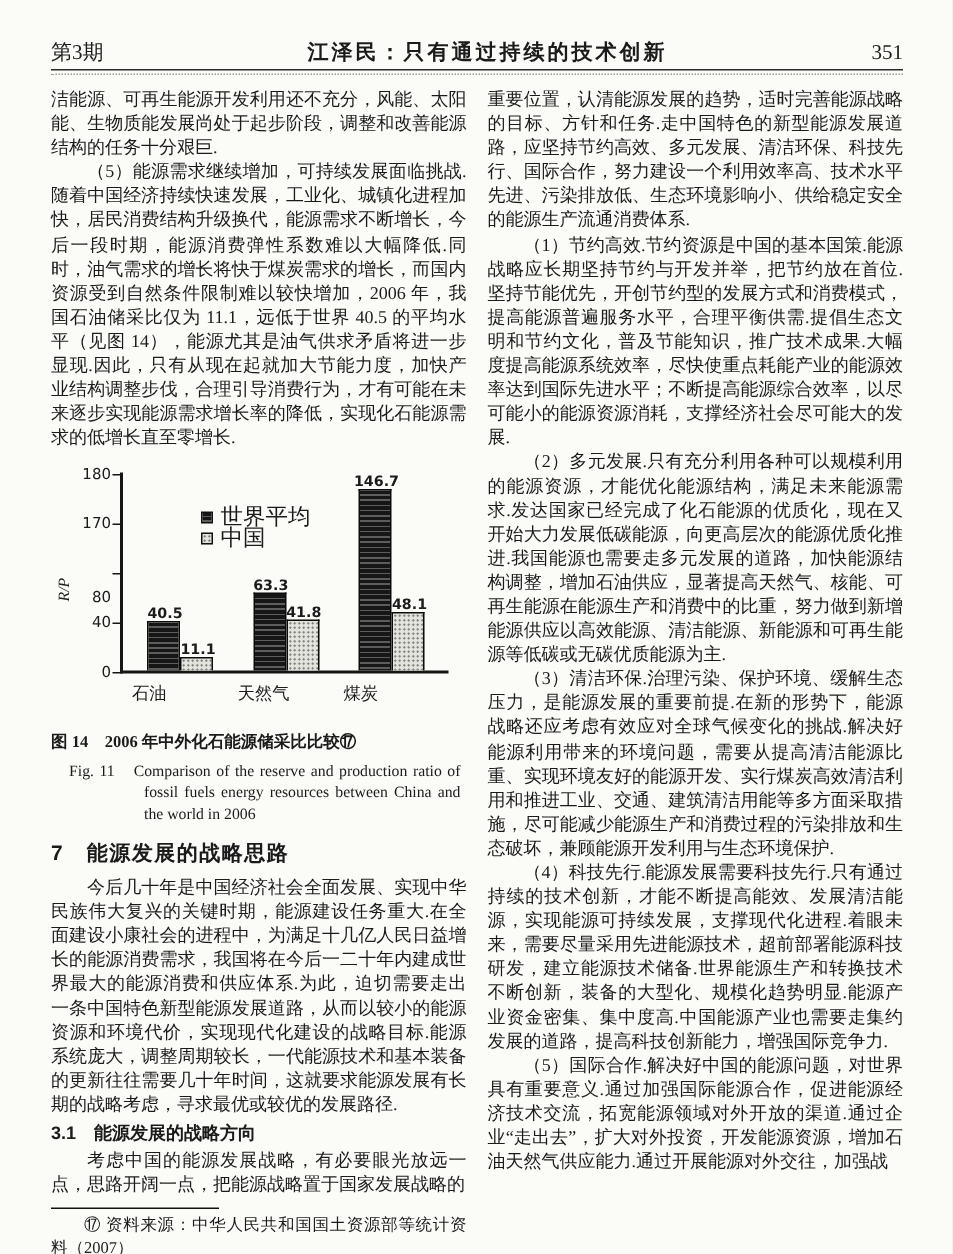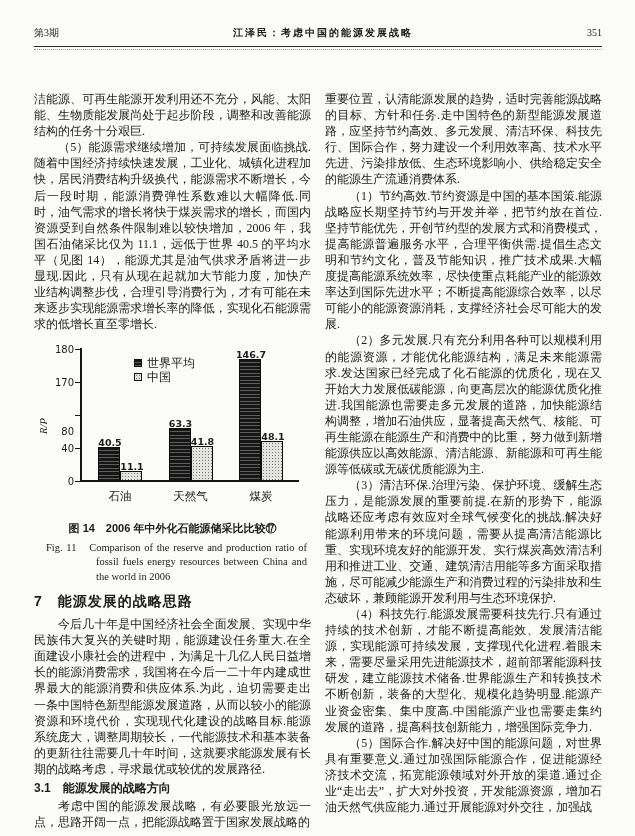--- a/index.html
+++ b/index.html
@@ -6,30 +6,30 @@
   html,body { margin:0; padding:0; background:#e9e9e6; }
   .page {
     position:relative; width:635px; height:836px; margin:0 auto;
     background:#fbfbf8; color:#1b1b1b; overflow:hidden;
     font-family:"Liberation Serif","DejaVu Serif",serif;
   }
   
   .header {
     position:absolute; top:26px; left:34px; right:33px;
     display:flex; justify-content:space-between; align-items:baseline;
-    font-size:10px;
+    font-size:14px;
   }
   .header .jtitle { font-weight:700; letter-spacing:2px; }
   .rule1 { position:absolute; top:46px; left:34px; right:33px; border-top:1.5px solid #2b2b2b; }
   .rule2 { position:absolute; top:49px; left:34px; right:33px; border-top:1px dotted #9a9a94; }
 
   
   .columns {
     position:absolute; top:58px; left:34px; right:33px; bottom:0;
-    display:flex; gap:14px;margin-top:33px;
+    display:flex; gap:14px;
   }
   .col { width:278px; font-size:12px; line-height:16.1px; text-align:justify; }
   .col p { margin:0; text-indent:2em; }
   .col p.noindent { text-indent:0; }
 
   h2.section {
     margin:9px 0 7px; text-indent:0;
     font-family:"Liberation Sans","DejaVu Sans",sans-serif;
     font-weight:700; font-size:14px; letter-spacing:1px;
   }
@@ -51,22 +51,22 @@
     transform:rotate(-90deg); transform-origin:center;
     font-style:italic; font-size:10.5px;
   }
   .ytick {
     position:absolute; left:14px; width:26px; text-align:right;
     font-size:10px; line-height:12px;
     font-family:"DejaVu Sans","Liberation Sans",sans-serif;
   }
   .ytickmark { position:absolute; left:41px; width:5px; height:1.5px; background:#161616; }
   .legend {
-    position:absolute; top:8px; left:52px;
-    font-size:12px; line-height:14px;
+    position:absolute; top:23px; left:52px;
+    font-size:15px; line-height:14px;
     font-family:Liberation Sans, sans-serif;
   }
   .lrow { display:flex; align-items:center; }
   .sw { display:inline-block; width:8px; height:8px; margin-right:5px; border:1px solid #111; }
   .sw0 { background:repeating-linear-gradient(180deg,#161616 0px,#161616 2px,#5d5d5d 2px,#5d5d5d 3px); }
   .sw1 { background-color:#e4e4df;
          background-image:radial-gradient(#7a7a74 0.6px, rgba(0,0,0,0) 0.7px);
          background-size:3px 3px; }
   .groups {
     position:absolute; left:0; right:0; top:0; bottom:0;
@@ -78,45 +78,45 @@
   .bar.s0 { background:repeating-linear-gradient(180deg,#161616 0px,#161616 2.5px,#5d5d5d 2.5px,#5d5d5d 3.5px); }
   .bar.s1 { background-color:#e4e4df;
             background-image:radial-gradient(#7a7a74 0.6px, rgba(0,0,0,0) 0.7px);
             background-size:3px 3px; }
   .bval {
     position:absolute; top:-13px; left:-10px; width:42px; text-align:center;
     font-size:9.5px; font-weight:700;
     font-family:"DejaVu Sans","Liberation Sans",sans-serif;
   }
   .cat {
-    position:absolute; bottom:-24px; left:-10px; right:-10px; text-align:center;
+    position:absolute; bottom:-24px; left:-10px; right:-10px; 
     font-size:11.5px; white-space:nowrap;
   }
   .caption-cn {
-    margin-top:8px; text-align:center; text-indent:0;
-    font-family:Liberation Sans, sans-serif;
+    margin-top:8px; text-indent:0;
+    font-family:Liberation Serif, serif;
     font-weight:700; font-size:11px;
   }
   .caption-en {
     margin:4px 4px 6px 12px; font-size:10.5px; line-height:14.5px;
     padding-left:50px; text-indent:-50px; text-align:justify;
   }
 
   
   .fnrule { width:112px; border-top:1.5px solid #111; margin:8px 0 4px; }
   .footnote { font-size:11px; line-height:15px; text-indent:2em; text-align:justify; }
 </style>
 </head>
 <body>
 
 <div class="page">
 
   <div class="header">
     <span>第3期</span>
-    <span class="jtitle">江泽民：考虑中国的能源发展战略</span>
+    <span class="jtitle">江泽民：只有通过持续的技术创新</span>
     <span>351</span>
   </div>
   <div class="rule1"></div>
   <div class="rule2"></div>
 
   <div class="columns">
 
     <div class="col">
       <p class="noindent">洁能源、可再生能源开发利用还不充分，风能、太阳能、生物质能发展尚处于起步阶段，调整和改善能源结构的任务十分艰巨.</p>
       <p>（5）能源需求继续增加，可持续发展面临挑战.随着中国经济持续快速发展，工业化、城镇化进程加快，居民消费结构升级换代，能源需求不断增长，今后一段时期，能源消费弹性系数难以大幅降低.同时，油气需求的增长将快于煤炭需求的增长，而国内资源受到自然条件限制难以较快增加，2006 年，我国石油储采比仅为 11.1，远低于世界 40.5 的平均水平（见图 14），能源尤其是油气供求矛盾将进一步显现.因此，只有从现在起就加大节能力度，加快产业结构调整步伐，合理引导消费行为，才有可能在未来逐步实现能源需求增长率的降低，实现化石能源需求的低增长直至零增长.</p>

